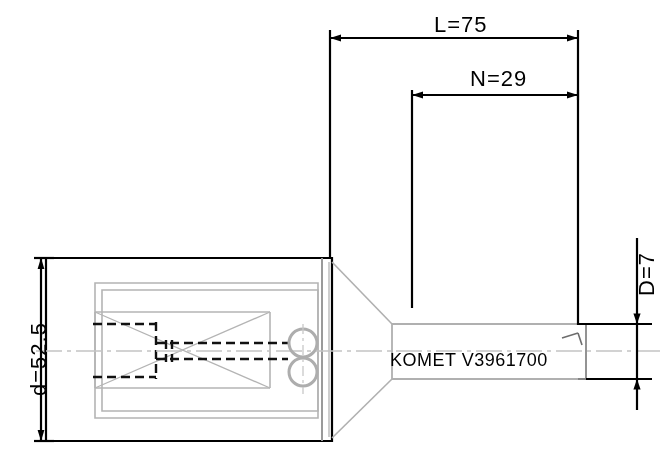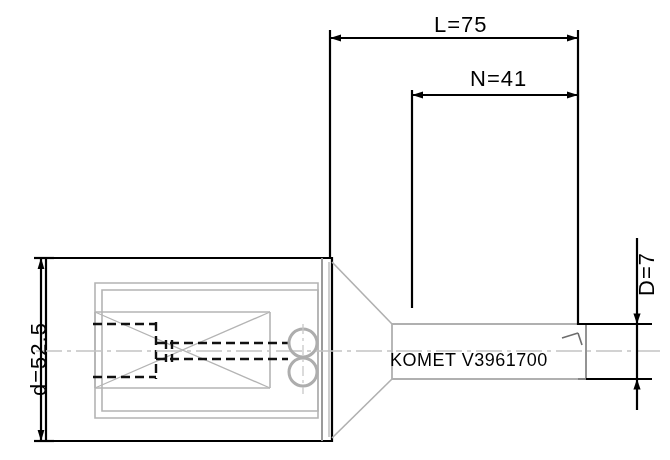--- a/index.html
+++ b/index.html
@@ -176,21 +176,21 @@
       <path d="M 637,379 L 633.4,389.5 L 640.6,389.5 Z" fill="#000000"></path>
     </g>
 
     <g>
       <line x1="392" y1="379" x2="586" y2="379" stroke="#b0b0b0" stroke-width="1.6"></line>
     </g>
   </svg>
 
   <div class="dim-text" id="label-length">L=75</div>
 
-  <div class="dim-text" id="label-neck">N=41</div>
+  <div class="dim-text" id="label-neck">N=29</div>
 
   <div class="dim-text vertical" id="label-diameter-body">d=52.5</div>
 
   <div class="dim-text vertical" id="label-diameter-shank">D=7</div>
 
   <div class="dim-text" id="label-brand">KOMET  V3961700</div>
 
 </div>
 
 </body></html>

